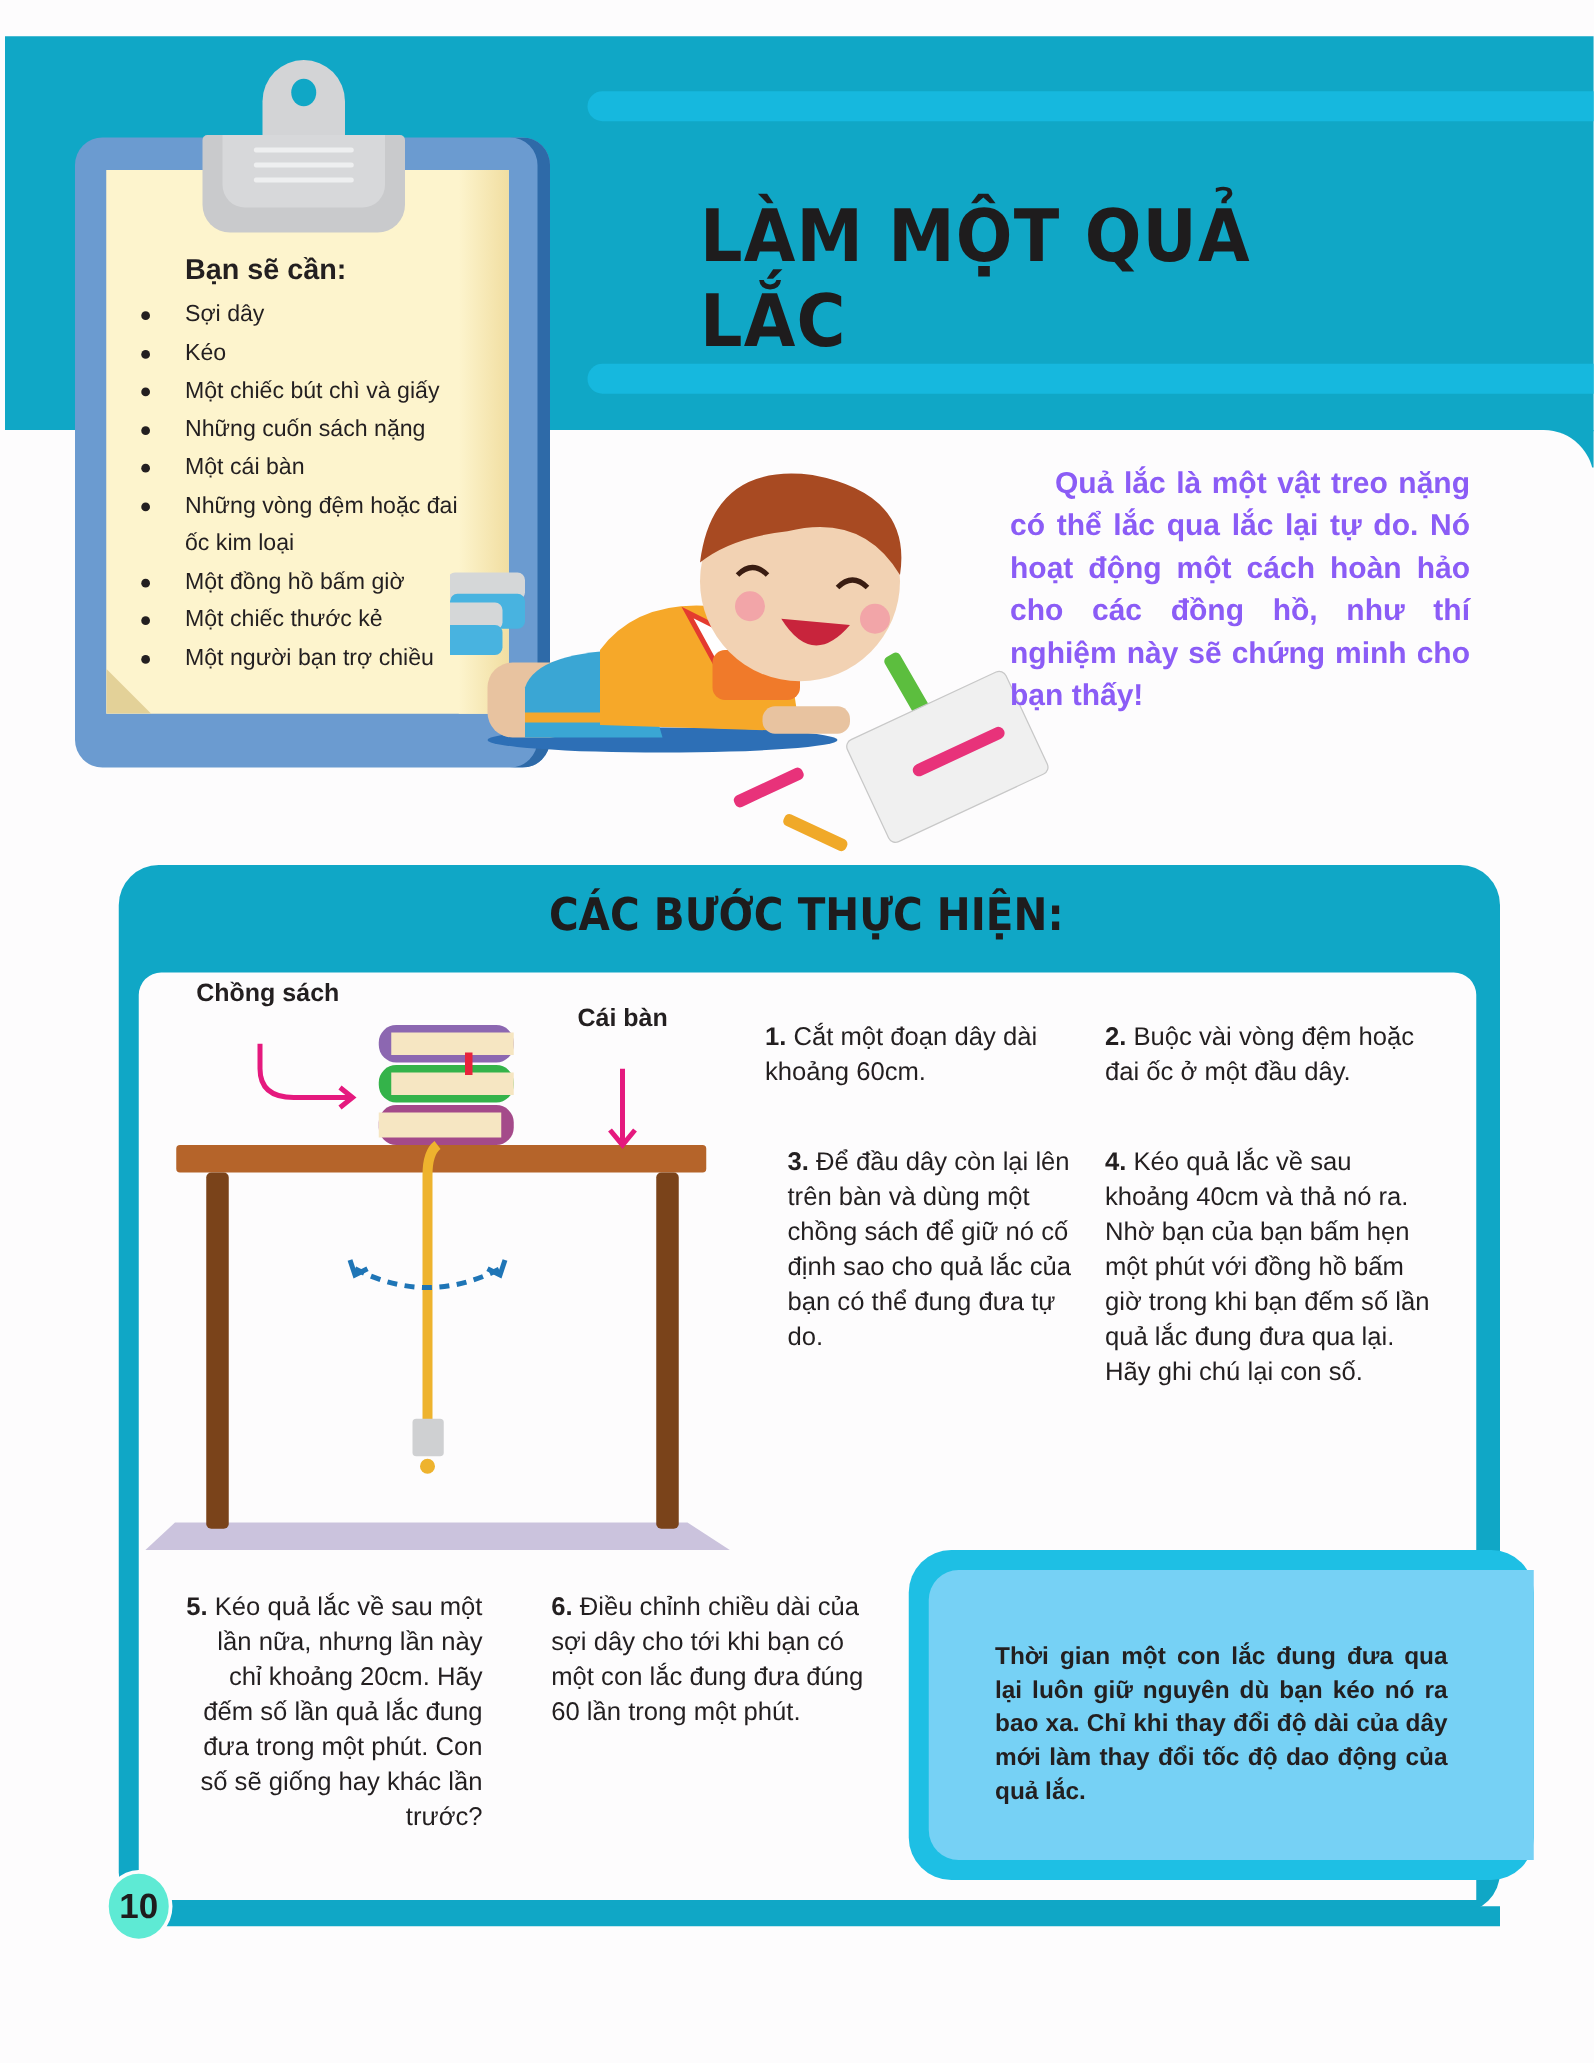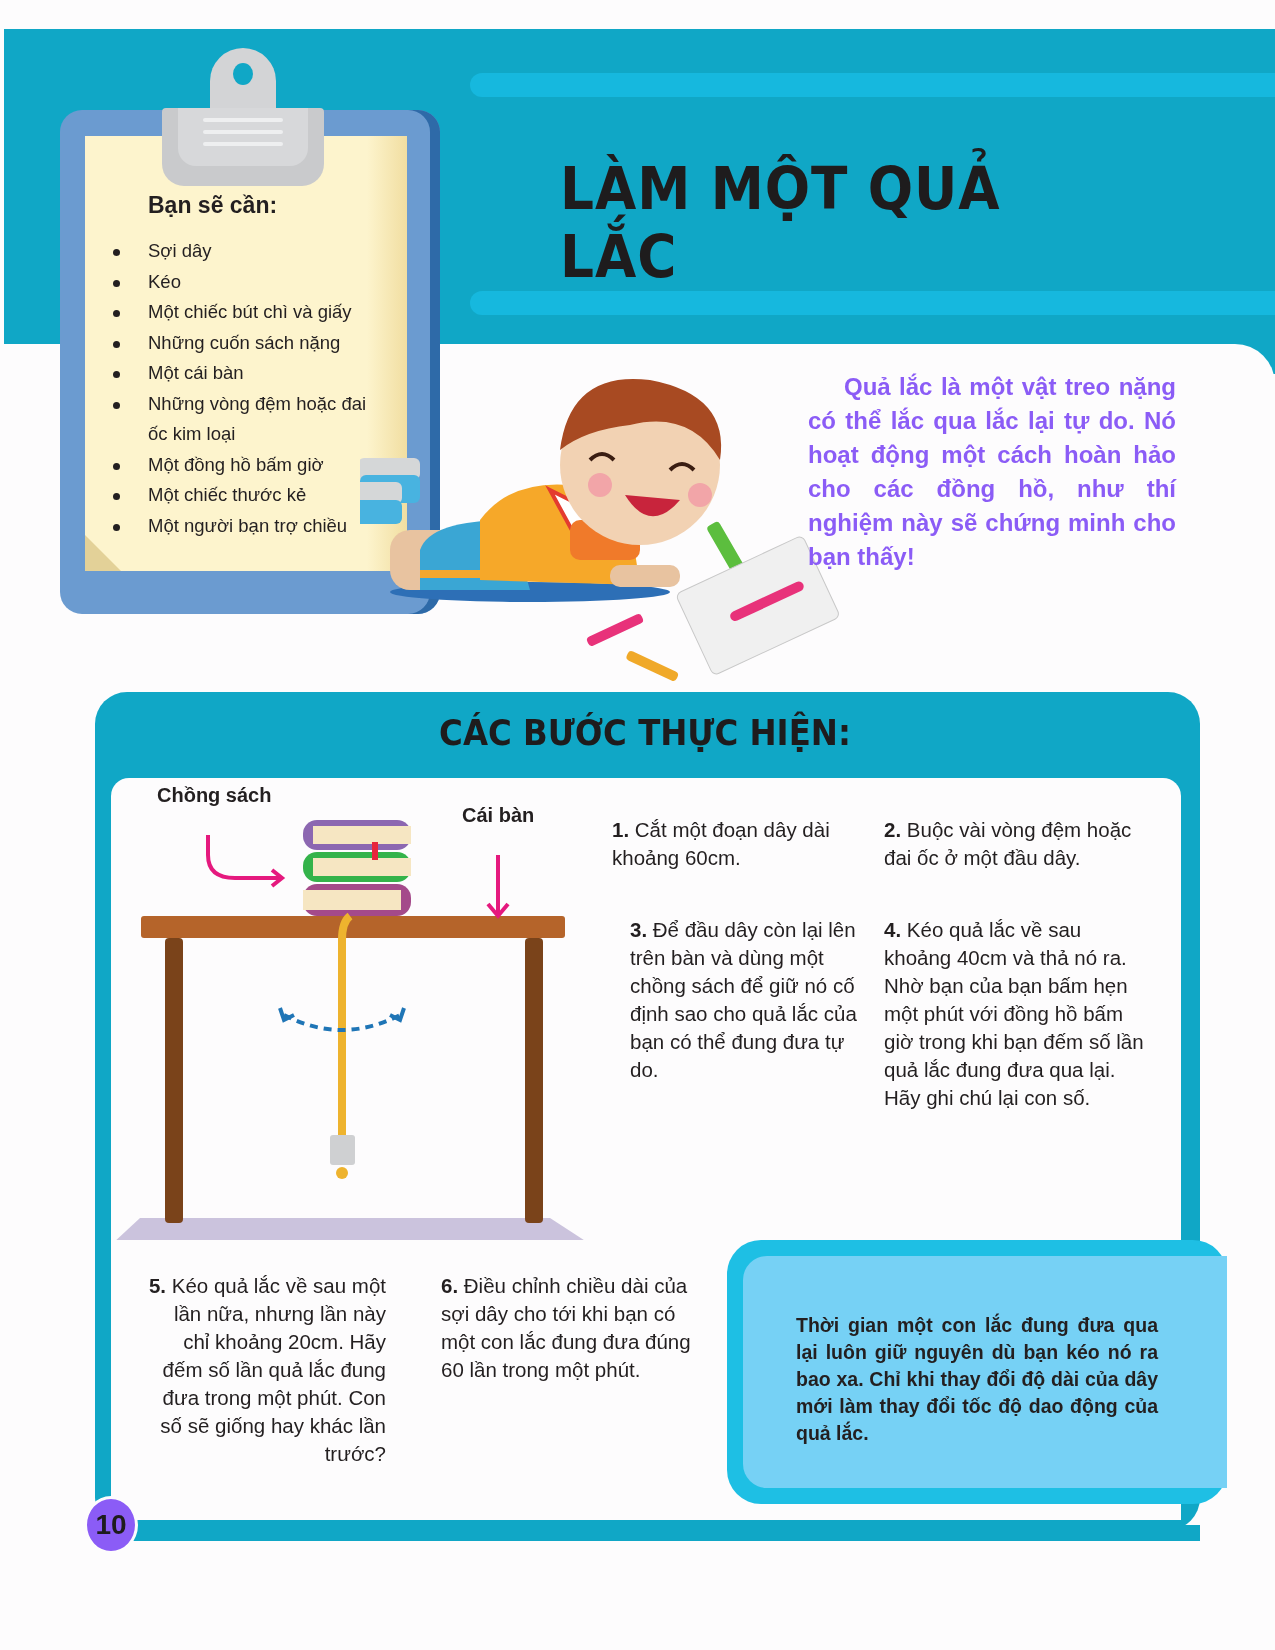--- a/index.html
+++ b/index.html
@@ -60,21 +60,21 @@
     position: absolute; left: 162px; top: 108px; width: 162px; height: 78px;
     background: #c9cacc; border-radius: 4px 4px 22px 22px;
   }
   .clip-inner {
     position: absolute; left: 178px; top: 108px; width: 130px; height: 58px;
     background: #d7d8da; border-radius: 0 0 18px 18px;
   }
   .clip-line { position: absolute; left: 203px; width: 80px; height: 4px; background: #eeeff0; border-radius: 2px; }
 
   .needs-title {
-    position: absolute; left: 148px; top: 192px;
+    position: absolute; left: 148px; top: 202px;
     font-size: 23px; font-weight: bold; color: #231f20;
   }
   .needs-list { position: absolute; left: 108px; top: 236px; width: 280px; list-style: none; }
   .needs-list li {
     position: relative; padding-left: 40px; font-size: 18.5px; line-height: 30.5px; color: #231f20;
   }
   .needs-list li::before {
     content: ""; position: absolute; left: 5px; top: 13px; width: 7px; height: 7px;
     background: #231f20; border-radius: 50%;
   }
@@ -123,21 +123,21 @@
   }
   .note-text {
     position: absolute; left: 796px; top: 1312px; width: 362px;
     font-size: 19.5px; line-height: 27px; font-weight: bold; text-align: justify; color: #231f20;
   }
 
   
   .bottom-bar { position: absolute; left: 128px; top: 1525px; width: 1072px; height: 16px; background: #10a7c6; }
   .page-num {
     position: absolute; left: 84px; top: 1496px; width: 54px; height: 58px; border-radius: 50%;
-    background: #8b5cf6; border: 3px solid #fdfcfd;
+    background: #5eead4; border: 3px solid #fdfcfd;
     font-size: 28px; font-weight: bold; color: #1e1c1d; text-align: center; line-height: 52px;
   }
 </style>
 </head>
 <body>
 
 <div class="header-band"></div>
 <div class="stripe top"></div>
 <div class="stripe bottom"></div>
 <div class="header-corner"></div>

